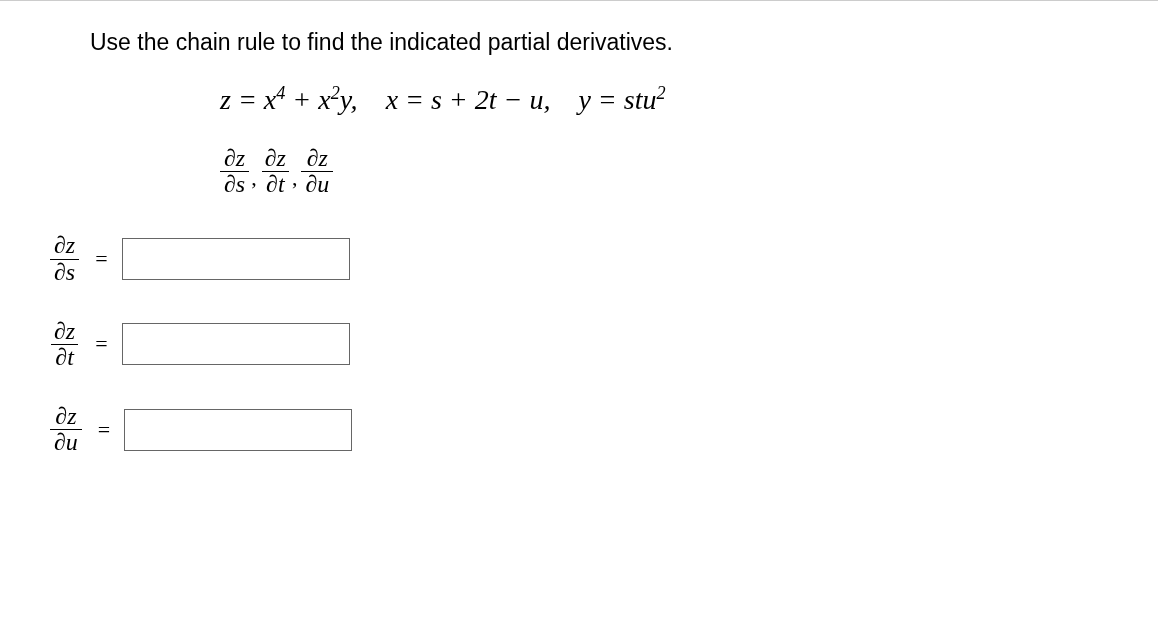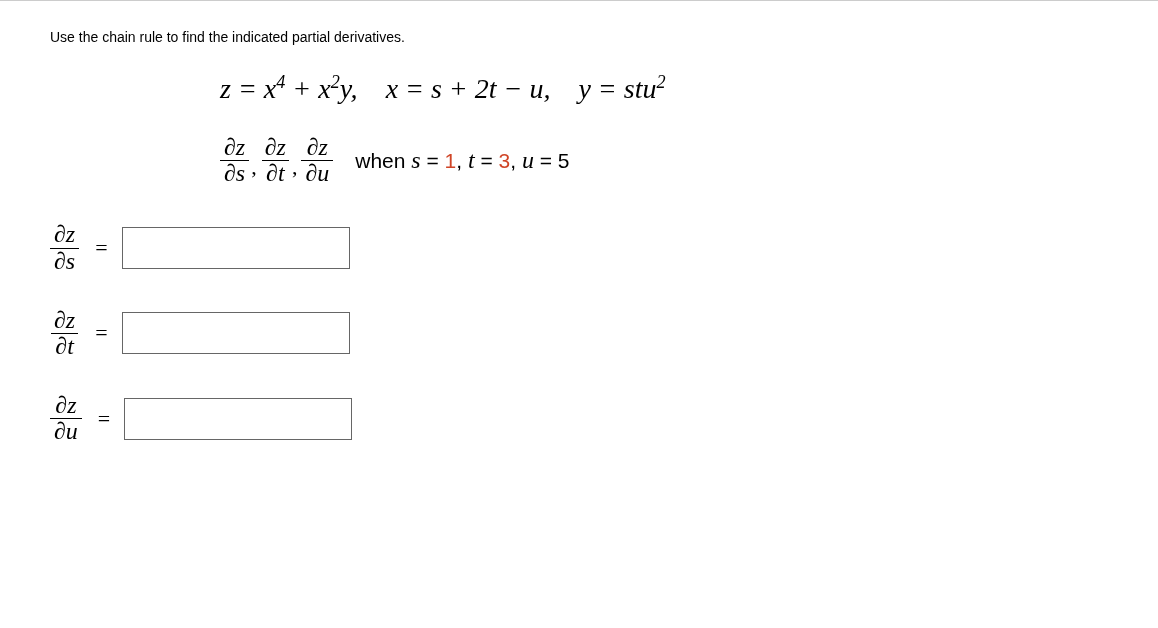--- a/index.html
+++ b/index.html
@@ -9,22 +9,23 @@
     color:#000;
     width:1158px;
     height:628px;
     box-sizing:border-box;
     border-top:1px solid #ccc;
     padding:28px 0 0 50px;
     position:relative;
   }
   .problem-text{
     font-family:Verdana, Geneva, sans-serif;
-    font-size:14px;
+    font-size:23px;
     margin-bottom:28px;
+    margin-left:40px;
   }
   .equation-line{
     font-style:italic;
     font-size:28px;
     margin-left:170px;
     margin-bottom:30px;
   }
   .equation-line .upright{font-style:normal;}
   sup{font-size:0.65em; vertical-align:super; line-height:0;}
   .deriv-line{
@@ -94,23 +95,20 @@
   <span class="comma-sep">,</span>
   <span class="frac">
     <span class="num">∂z</span>
     <span class="den">∂t</span>
   </span>
   <span class="comma-sep">,</span>
   <span class="frac">
     <span class="num">∂z</span>
     <span class="den">∂u</span>
   </span>
-  <span class="when-text">
-    <span>when  </span><span class="mathvar">s</span><span> = </span><span class="num1">1</span><span>, </span><span class="mathvar">t</span><span> = </span><span class="num3">3</span><span>, </span><span class="mathvar">u</span><span> = </span><span class="num5">5</span>
-  </span>
 </div>
 
 <div class="answers">
 
   <div class="answer-row">
     <span class="frac">
       <span class="num">∂z</span>
       <span class="den">∂s</span>
     </span>
     <span class="eq-sign">=</span>

